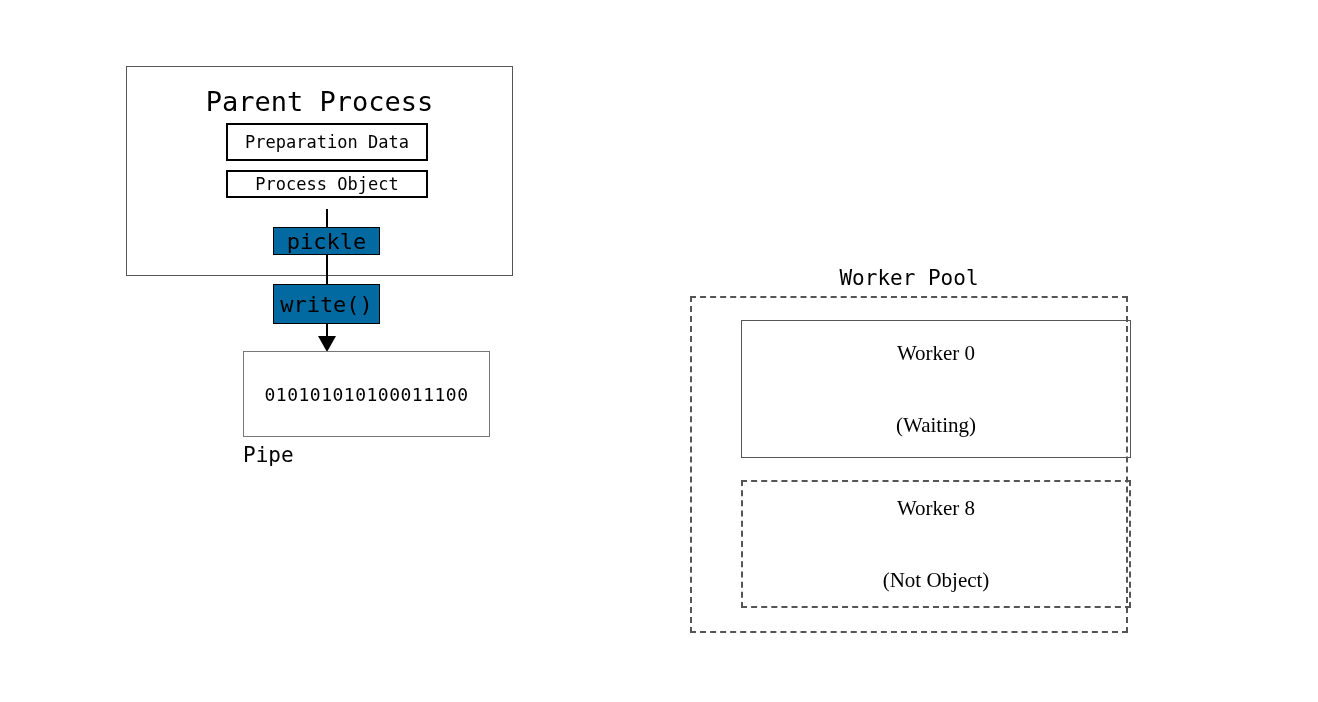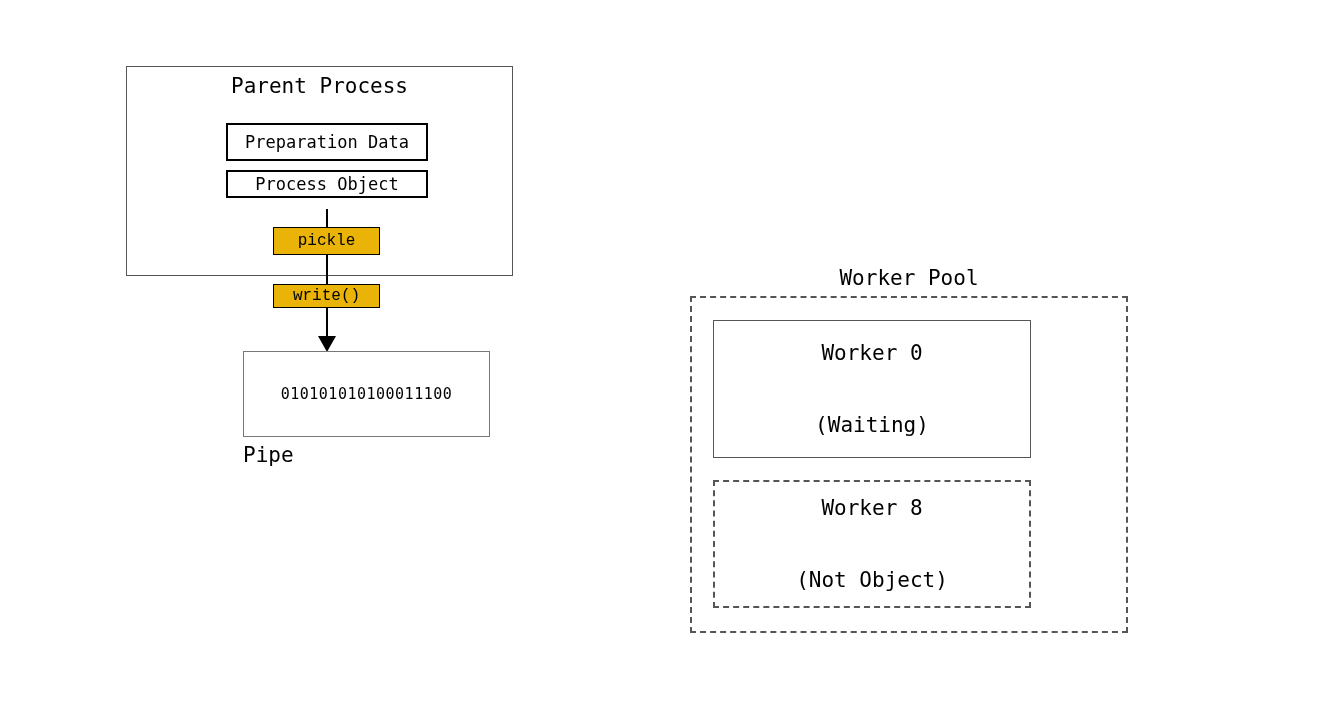--- a/index.html
+++ b/index.html
@@ -25,24 +25,24 @@
     left: 126px;
     top: 66px;
     width: 387px;
     height: 210px;
     border: 1px solid #555555;
     box-sizing: border-box;
     background: transparent;
   }
   #parent-process-title {
     left: 126px;
-    top: 72px;
+    top: 88px;
     width: 387px;
     text-align: center;
-    font-size: 21px;
+    font-size: 27px;
     line-height: 28px;
     letter-spacing: 0px;
     white-space: pre;
   }
 
   .thick-box {
     border: 2px solid #000000;
     box-sizing: border-box;
     background: #ffffff;
     display: flex;
@@ -60,40 +60,39 @@
   #process-object-box {
     left: 226px;
     top: 170px;
     width: 202px;
     height: 28px;
   }
 
   .thin-box {
     border: 1px solid #000000;
     box-sizing: border-box;
-    background: #eab308;
-    display: flex;
-    align-items: center;
-    justify-content: center;
-    font-size: 16px;
-    white-space: pre;
-    font-family: Liberation Mono, monospace;
+    background: #0369a1;
+    display: flex;
+    align-items: center;
+    justify-content: center;
+    font-size: 22px;
+    white-space: pre;
   }
   #pickle-box {
     left: 273px;
     top: 227px;
     width: 107px;
     height: 28px;
     z-index: 3;
   }
   #write-box {
     left: 273px;
     top: 284px;
     width: 107px;
-    height: 24px;
+    height: 40px;
     z-index: 3;
   }
 
   
   #flow-connector-line {
     left: 326px;
     top: 209px;
     width: 2px;
     height: 132px;
     background: #000000;
@@ -117,21 +116,21 @@
     height: 86px;
     border: 1px solid #777777;
     box-sizing: border-box;
     background: #ffffff;
     display: flex;
     align-items: center;
     justify-content: center;
     z-index: 4;
   }
   #pipe-bits {
-    font-size: 15px;
+    font-size: 18px;
     letter-spacing: 0.5px;
     white-space: pre;
   }
   #pipe-label {
     left: 243px;
     top: 441px;
     width: 247px;
     text-align: left;
     font-size: 21px;
     line-height: 28px;
@@ -151,28 +150,29 @@
   #worker-pool-box {
     left: 690px;
     top: 296px;
     width: 438px;
     height: 337px;
     border: 2px dashed #555555;
     box-sizing: border-box;
     background: transparent;
   }
   .worker-box {
-    left: 713px;
-    width: 318px;
+    left: 741px;
+    width: 390px;
     box-sizing: border-box;
     background: transparent;
     display: flex;
     flex-direction: column;
     align-items: center;
     justify-content: center;
+    font-family: Liberation Serif, serif;
   }
   #worker-0-box {
     top: 320px;
     height: 138px;
     border: 1px solid #555555;
   }
   #worker-1-box {
     top: 480px;
     height: 128px;
     border: 2px dashed #555555;

